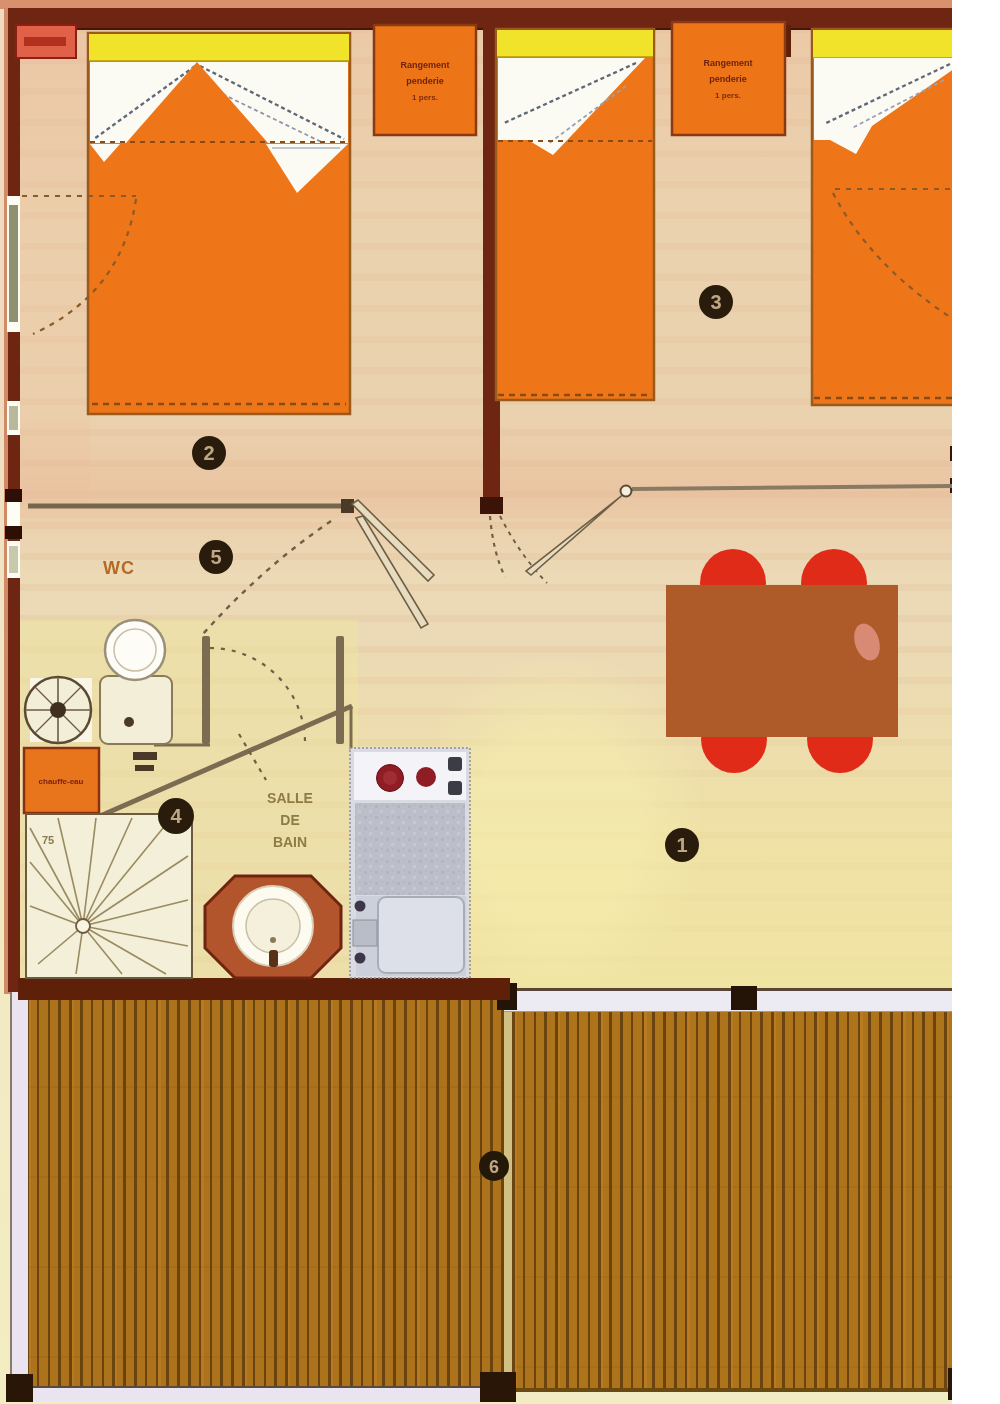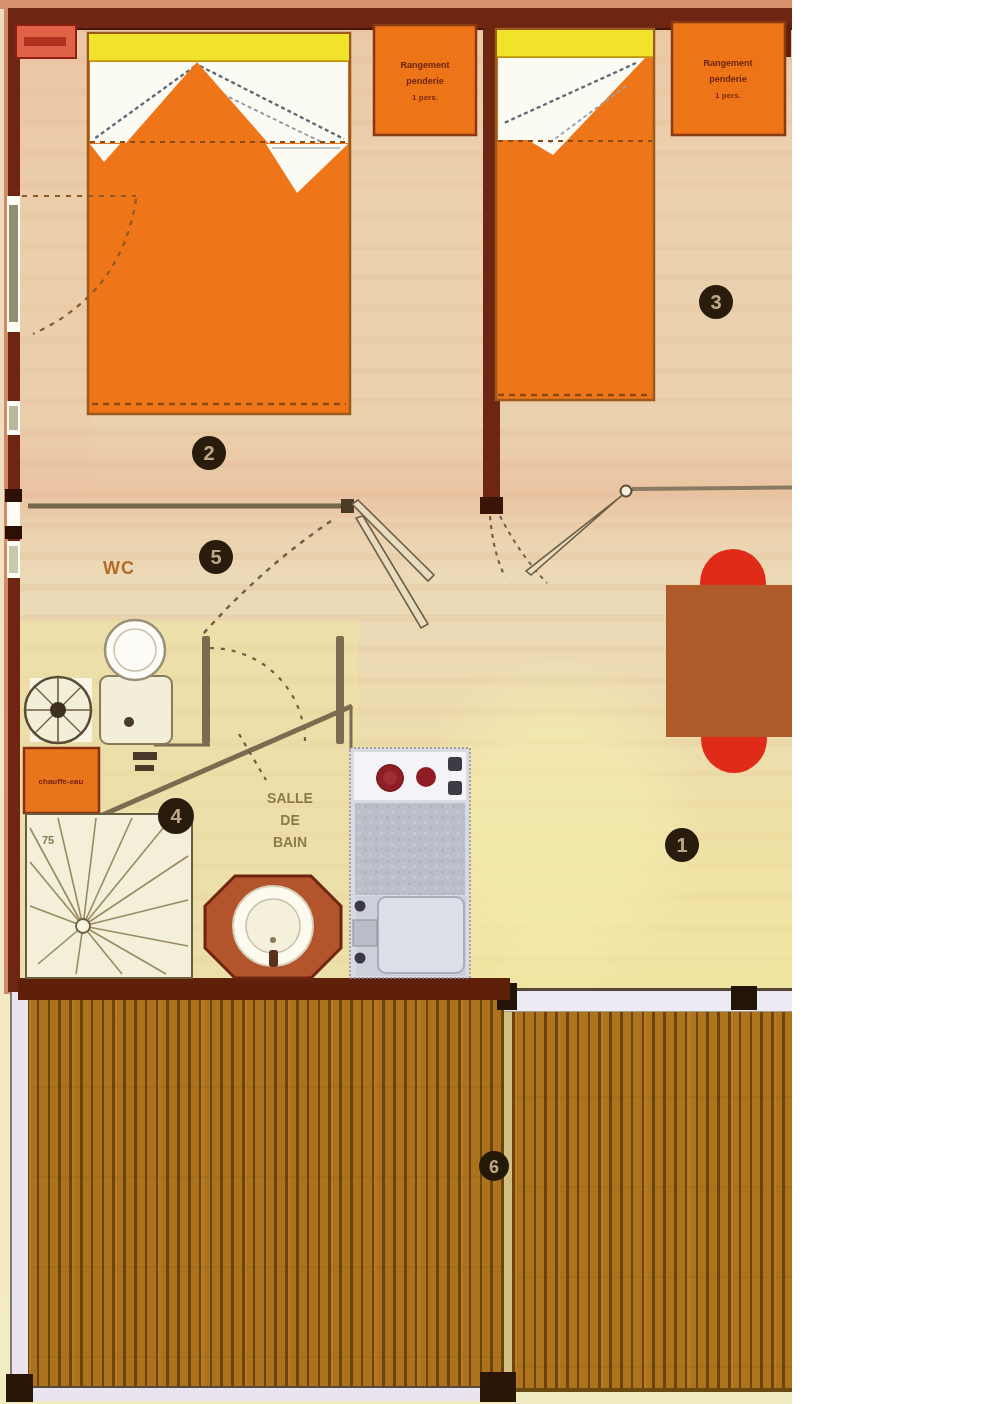--- a/index.html
+++ b/index.html
@@ -1,16 +1,16 @@
 <!DOCTYPE html>
 <html><head>
 <meta charset="utf-8">
 <style>
 html,body{margin:0;padding:0;}
-#plan{position:relative;width:792px;height:1404px;background:#f2ecc3;overflow:hidden;font-family:"Liberation Sans",sans-serif;filter:blur(0.5px);}
+#plan{position:relative;width:952px;height:1404px;background:#f2ecc3;overflow:hidden;font-family:"Liberation Sans",sans-serif;filter:blur(0.5px);}
 .abs{position:absolute;}
 </style>
 </head>
 <body>
 <div id="plan">
 
 <div class="abs" style="left:0;top:0;width:1000px;height:9px;background:#d9906c;"></div>
 
 <div class="abs" style="left:0;top:9px;width:8px;height:1395px;background:linear-gradient(180deg,#efdcc0 0 28%,#f1e7c4 45%,#f3edc2);"></div>
 

